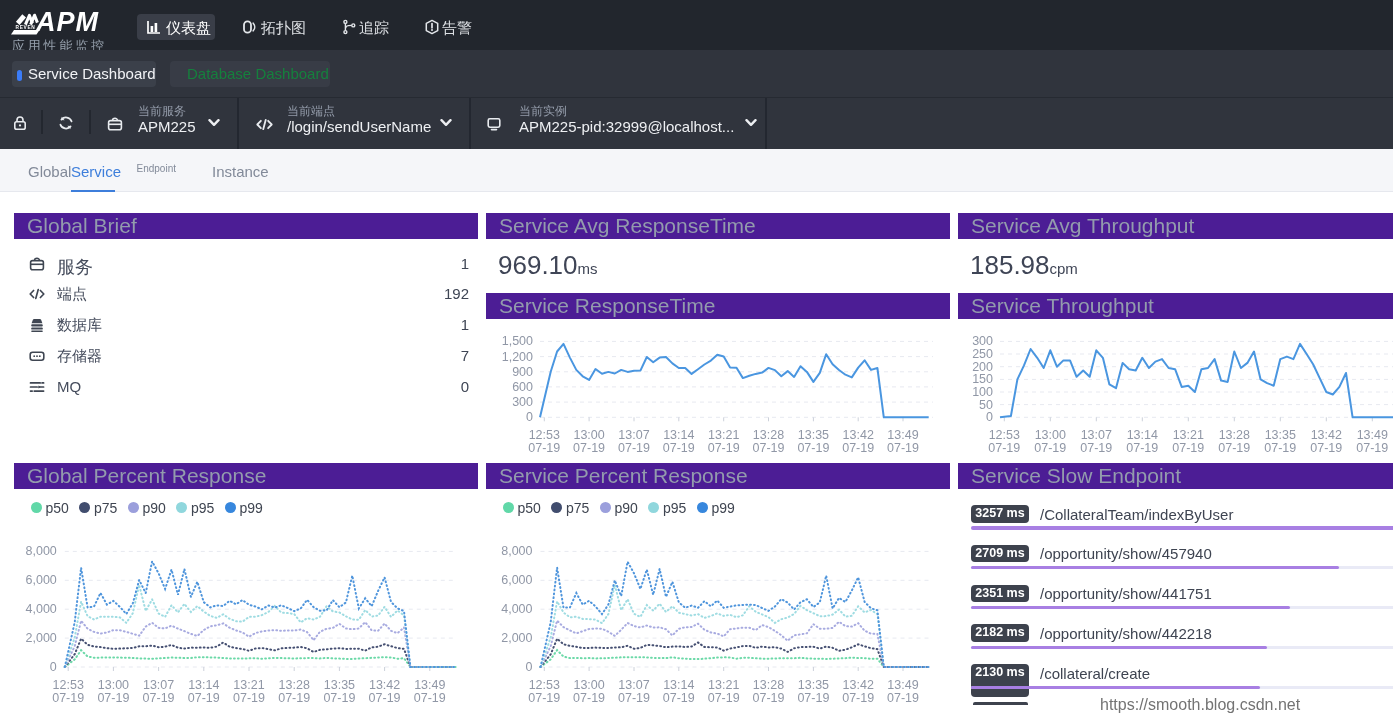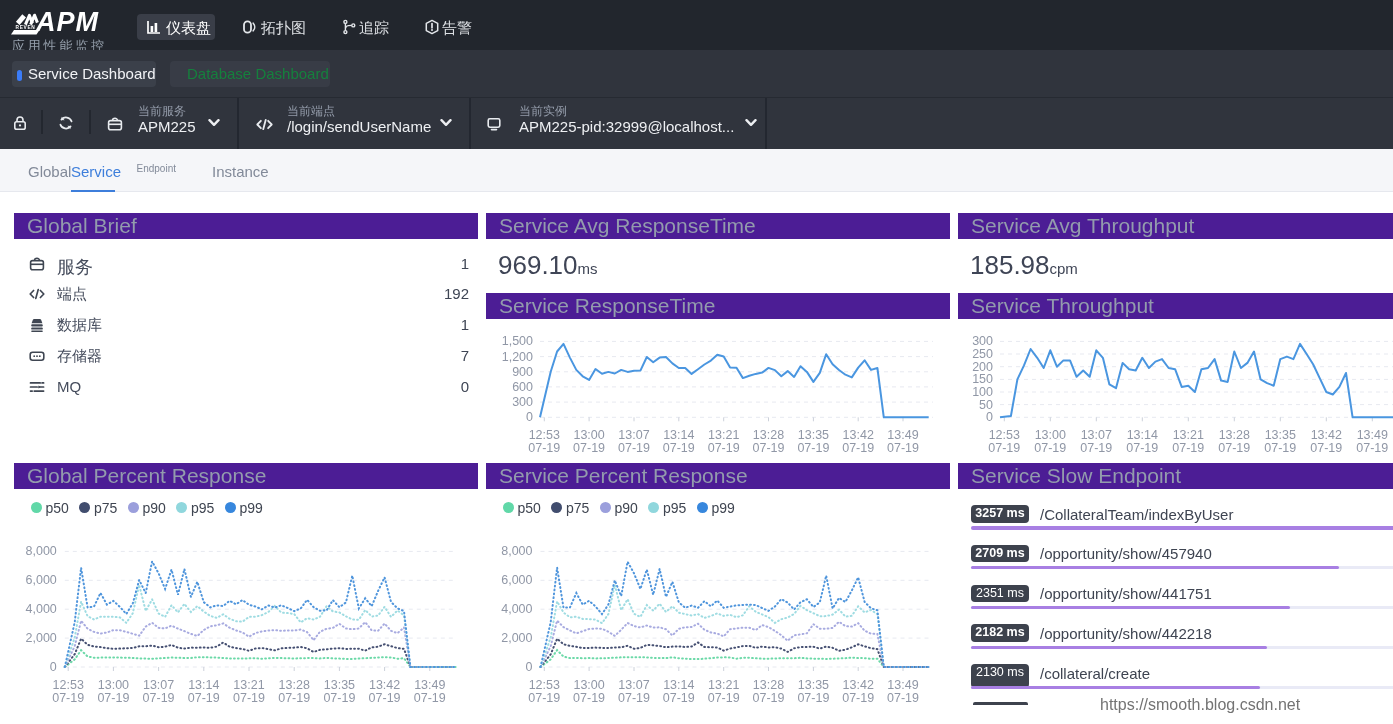--- a/index.html
+++ b/index.html
@@ -345,25 +345,25 @@
     <polyline points="540.5,667.0 550.7,622.2 557.1,567.5 563.5,607.6 569.9,607.6 576.3,593.0 582.7,604.6 589.1,600.8 595.5,606.5 602.0,614.1 608.4,604.4 614.8,580.4 621.2,596.1 627.6,561.7 634.0,573.3 640.4,589.0 646.8,569.6 653.2,594.8 659.6,568.9 666.0,596.9 672.4,581.8 678.8,602.3 685.2,607.8 691.6,605.6 698.0,607.8 704.4,601.2 710.9,606.3 717.3,600.5 723.7,607.8 730.1,606.5 736.5,605.4 742.9,604.9 749.3,604.6 755.7,605.0 762.1,608.1 768.5,610.9 774.9,606.5 781.3,599.1 787.7,602.6 794.1,609.5 800.5,602.2 806.9,599.3 813.4,607.0 819.8,602.4 826.2,575.6 832.6,608.5 839.0,597.9 845.4,602.0 851.8,590.5 858.2,577.3 864.6,601.9 871.0,608.3 877.4,610.3 883.8,667.0 890.2,667.0 896.6,667.0 903.0,667.0 909.4,667.0 915.8,667.0 922.3,667.0 928.7,667.0" fill="none" stroke="#4f95dc" stroke-width="2" stroke-linecap="round" stroke-dasharray="0.8 3.1"></polyline>
   </svg>
 <div class="abs" style="left:971px;top:505.0px;width:58px;height:17.5px;background:#3d424d;border-radius:4px;color:#fff;font-size:12.5px;font-weight:bold;text-align:center;line-height:17.5px">3257 ms</div>
 <div class="abs" style="left:1040px;top:505.5px;color:#3e4451;font-size:15px">/CollateralTeam/indexByUser</div>
 <div class="abs" style="left:971px;top:526.3px;width:442px;height:3.4px;border-radius:2px;background:#e9eaf6"></div>
 <div class="abs" style="left:971px;top:526.3px;width:442px;height:3.4px;border-radius:2px;background:#a87fe3"></div>
 <div class="abs" style="left:971px;top:544.8px;width:58px;height:17.5px;background:#3d424d;border-radius:4px;color:#fff;font-size:12.5px;font-weight:bold;text-align:center;line-height:17.5px">2709 ms</div>
 <div class="abs" style="left:1040px;top:545.3px;color:#3e4451;font-size:15px">/opportunity/show/457940</div>
 <div class="abs" style="left:971px;top:566.0999999999999px;width:442px;height:3.4px;border-radius:2px;background:#e9eaf6"></div>
 <div class="abs" style="left:971px;top:566.0999999999999px;width:367.6px;height:3.4px;border-radius:2px;background:#a87fe3"></div>
-<div class="abs" style="left:971px;top:584.5999999999999px;width:58px;height:17.5px;background:#3d424d;border-radius:4px;color:#fff;font-size:12.5px;font-weight:normal;text-align:center;line-height:17.5px">2351 ms</div>
+<div class="abs" style="left:971px;top:584.5999999999999px;width:58px;height:17.5px;background:#3d424d;border-radius:4px;color:#fff;font-size:12.5px;font-weight:bold;text-align:center;line-height:17.5px">2351 ms</div>
 <div class="abs" style="left:1040px;top:585.0999999999999px;color:#3e4451;font-size:15px">/opportunity/show/441751</div>
 <div class="abs" style="left:971px;top:605.8999999999999px;width:442px;height:3.4px;border-radius:2px;background:#e9eaf6"></div>
 <div class="abs" style="left:971px;top:605.8999999999999px;width:319px;height:3.4px;border-radius:2px;background:#a87fe3"></div>
 <div class="abs" style="left:971px;top:624.3999999999999px;width:58px;height:17.5px;background:#3d424d;border-radius:4px;color:#fff;font-size:12.5px;font-weight:bold;text-align:center;line-height:17.5px">2182 ms</div>
 <div class="abs" style="left:1040px;top:624.8999999999999px;color:#3e4451;font-size:15px">/opportunity/show/442218</div>
 <div class="abs" style="left:971px;top:645.6999999999998px;width:442px;height:3.4px;border-radius:2px;background:#e9eaf6"></div>
 <div class="abs" style="left:971px;top:645.6999999999998px;width:296.1px;height:3.4px;border-radius:2px;background:#a87fe3"></div>
-<div class="abs" style="left:971px;top:664.1999999999998px;width:58px;height:24px;background:#3d424d;border-radius:4px;color:#fff;font-size:12.5px;font-weight:normal;text-align:center;line-height:17.5px">2130 ms</div>
+<div class="abs" style="left:971px;top:664.1999999999998px;width:58px;height:33px;background:#3d424d;border-radius:4px;color:#fff;font-size:12.5px;font-weight:bold;text-align:center;line-height:17.5px">2130 ms</div>
 <div class="abs" style="left:1040px;top:664.6999999999998px;color:#3e4451;font-size:15px">/collateral/create</div>
 <div class="abs" style="left:971px;top:685.4999999999998px;width:442px;height:3.4px;border-radius:2px;background:#e9eaf6"></div>
 <div class="abs" style="left:971px;top:685.4999999999998px;width:289px;height:3.4px;border-radius:2px;background:#a87fe3"></div>
 <div class="abs" style="left:973px;top:702px;width:55px;height:3px;background:#3d424d;border-radius:2px 2px 0 0"></div>
 <div class="abs" style="left:1100px;top:696px;width:300px;text-align:left;color:#737373;font-size:16px">https://smooth.blog.csdn.net</div>
 </body></html>

